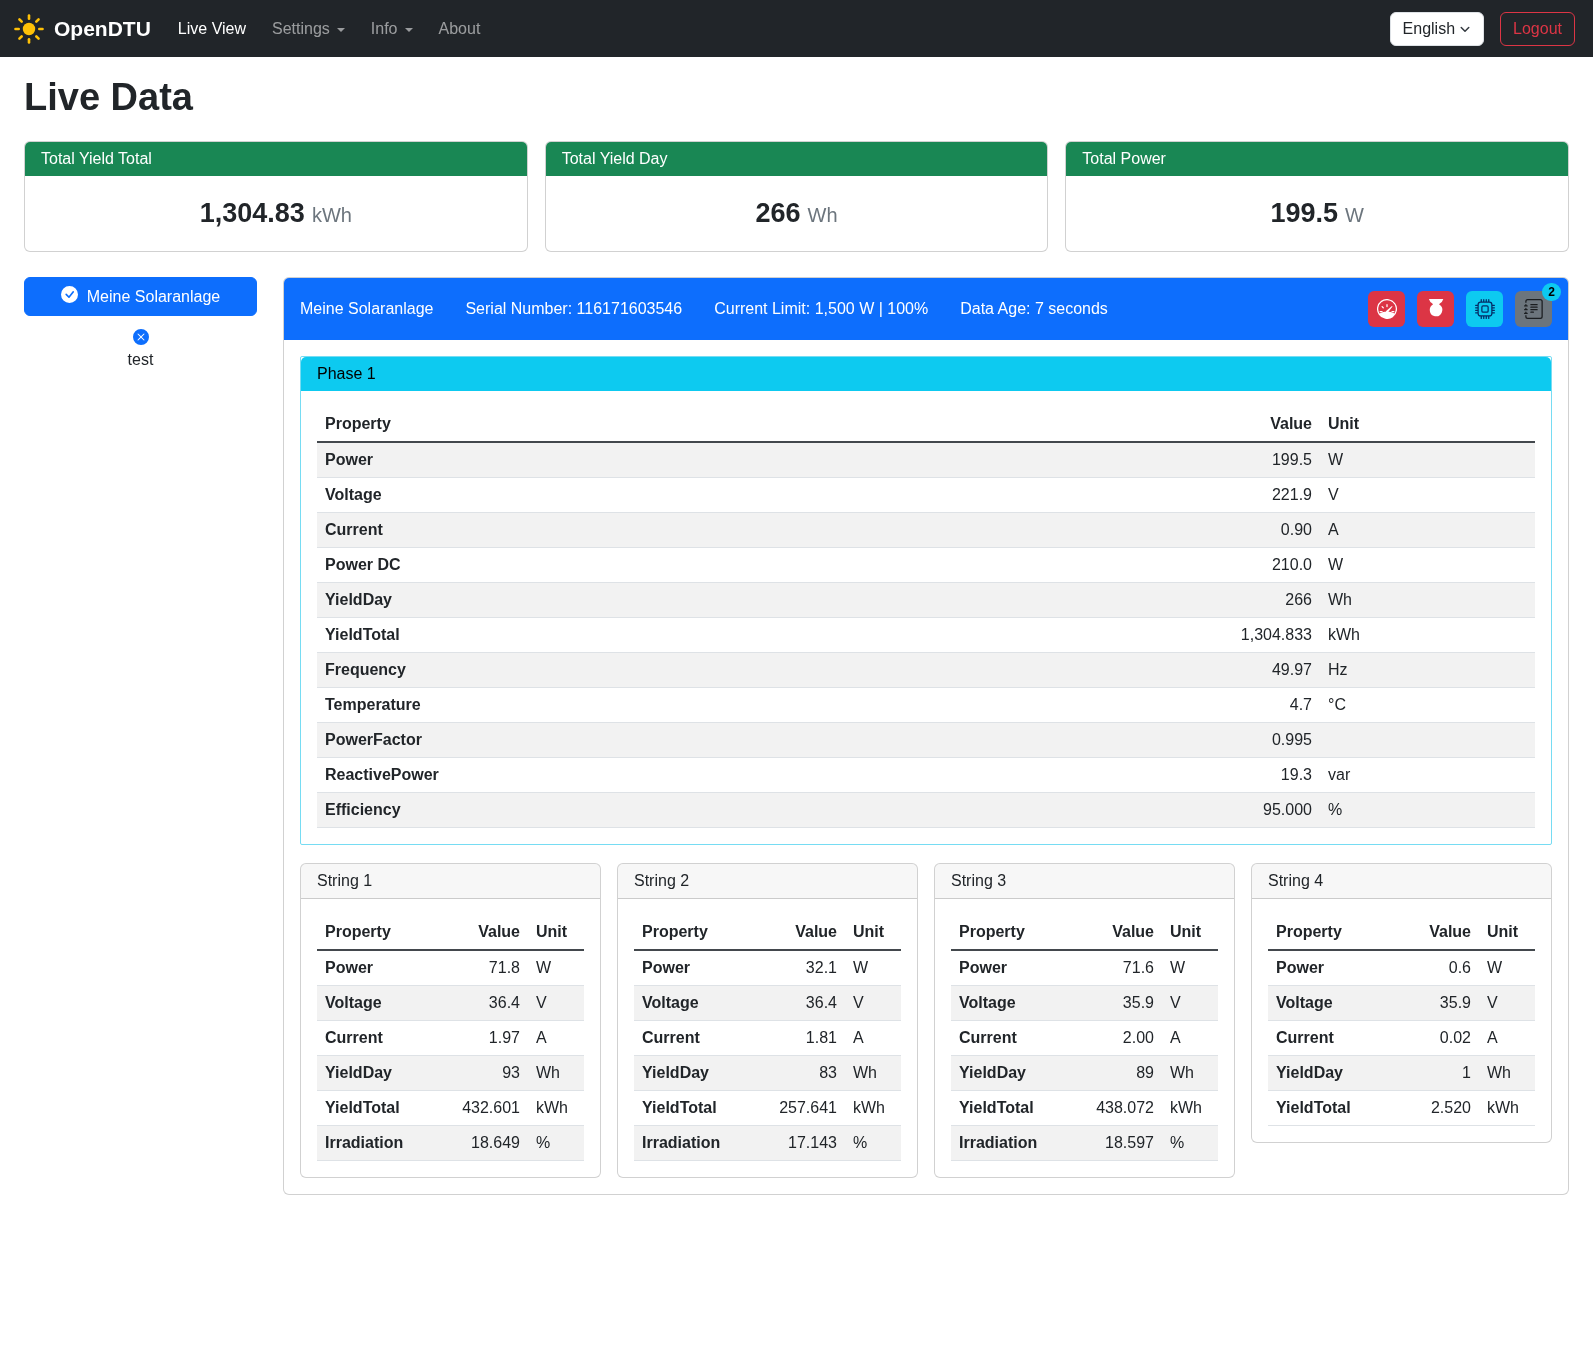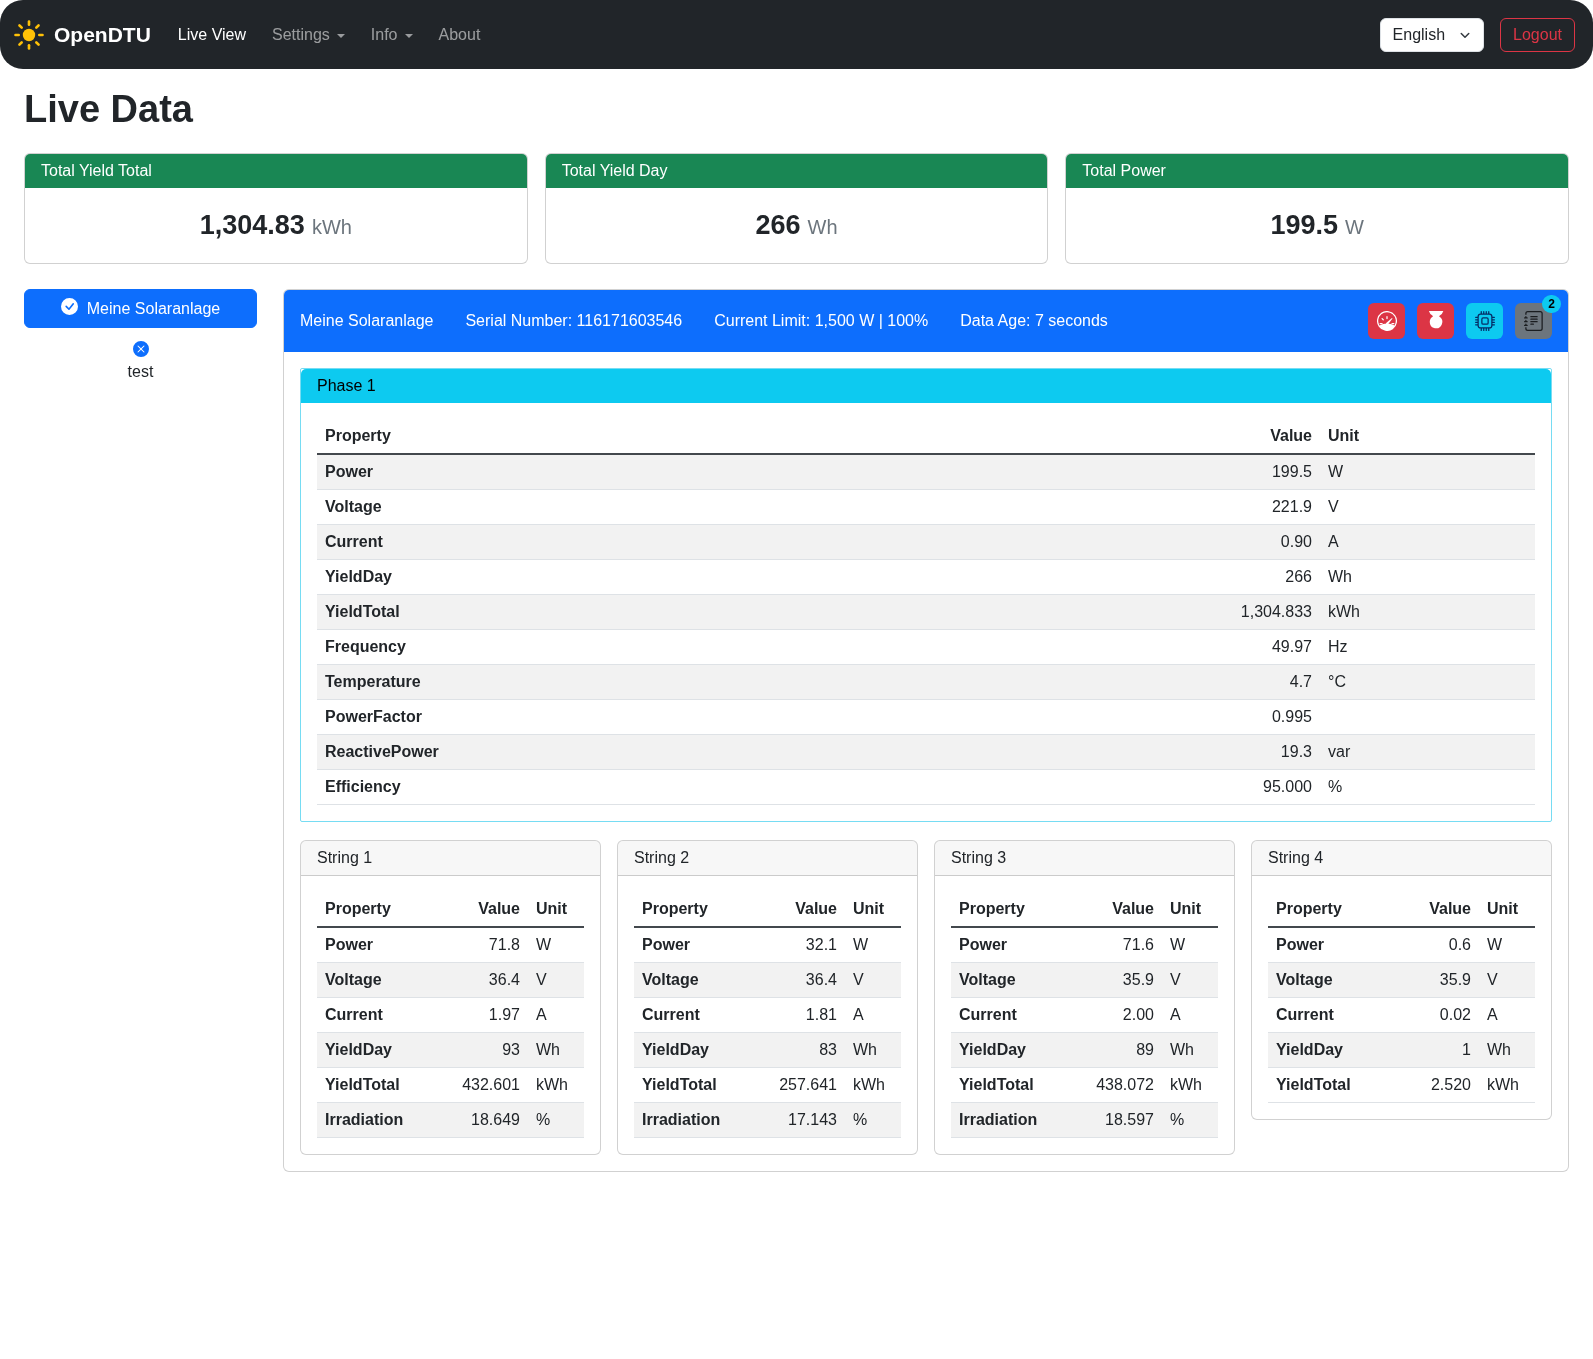--- a/index.html
+++ b/index.html
@@ -7,29 +7,29 @@
   body {
     font-family: "Liberation Sans", sans-serif;
     font-size: 16px;
     color: #212529;
     width: 1593px;
     min-height: 1359px;
   }
   button { font-family: inherit; }
 
   
-  .navbar { display: flex; align-items: center; background: #212529; height: 69px; padding: 8px 14px; border-radius: 23px; }
+  .navbar { display: flex; align-items: center; background: #212529; height: 57px; padding: 8px 14px; }
   .brand { display: flex; align-items: center; gap: 10px; color: #fff; font-size: 21px; font-weight: 700; margin-right: 14px; cursor: pointer; }
   .brand-icon { display: flex; align-items: center; }
   .nav-links { display: flex; align-items: center; }
   .nav-link { padding: 8px 13px; color: rgba(255,255,255,.55); cursor: pointer; }
   .nav-link.active { color: #fff; }
   .caret { display: inline-block; margin-left: 7px; vertical-align: 2px; border-top: 4px solid; border-right: 4px solid transparent; border-left: 4px solid transparent; }
   .nav-right { margin-left: auto; display: flex; align-items: center; gap: 16px; padding-right: 4px; }
-  .lang-select { display: flex; align-items: center; gap: 14px; background: #fff; border: 1px solid #dee2e6; border-radius: 6px; padding: 7px 12px; color: #212529; cursor: pointer; }
+  .lang-select { display: flex; align-items: center; gap: 4px; background: #fff; border: 1px solid #dee2e6; border-radius: 6px; padding: 7px 12px; color: #212529; cursor: pointer; }
   .chev { display: flex; align-items: center; }
   .logout-btn { background: transparent; border: 1px solid #dc3545; color: #dc3545; border-radius: 6px; padding: 7px 12px; font-size: 16px; cursor: pointer; }
 
   
   .container { padding: 0 24px 24px; }
   .page-title { font-size: 38px; font-weight: 700; margin: 19px 0 22px; }
 
   
   .summary-row { display: flex; gap: 17px; margin-bottom: 25px; }
   .summary-card { flex: 1; border: 1px solid rgba(0,0,0,.18); border-radius: 6px; background: #fff; }
@@ -234,20 +234,25 @@
                     <td class="val">221.9</td>
                     <td class="unit">V</td>
                   </tr>
 
                   <tr>
                     <td class="prop">Current</td>
                     <td class="val">0.90</td>
                     <td class="unit">A</td>
                   </tr>
 
+                  <tr>
+                    <td class="prop">Power DC</td>
+                    <td class="val">210.0</td>
+                    <td class="unit">W</td>
+                  </tr>
 
                   <tr>
                     <td class="prop">YieldDay</td>
                     <td class="val">266</td>
                     <td class="unit">Wh</td>
                   </tr>
 
                   <tr>
                     <td class="prop">YieldTotal</td>
                     <td class="val">1,304.833</td>

